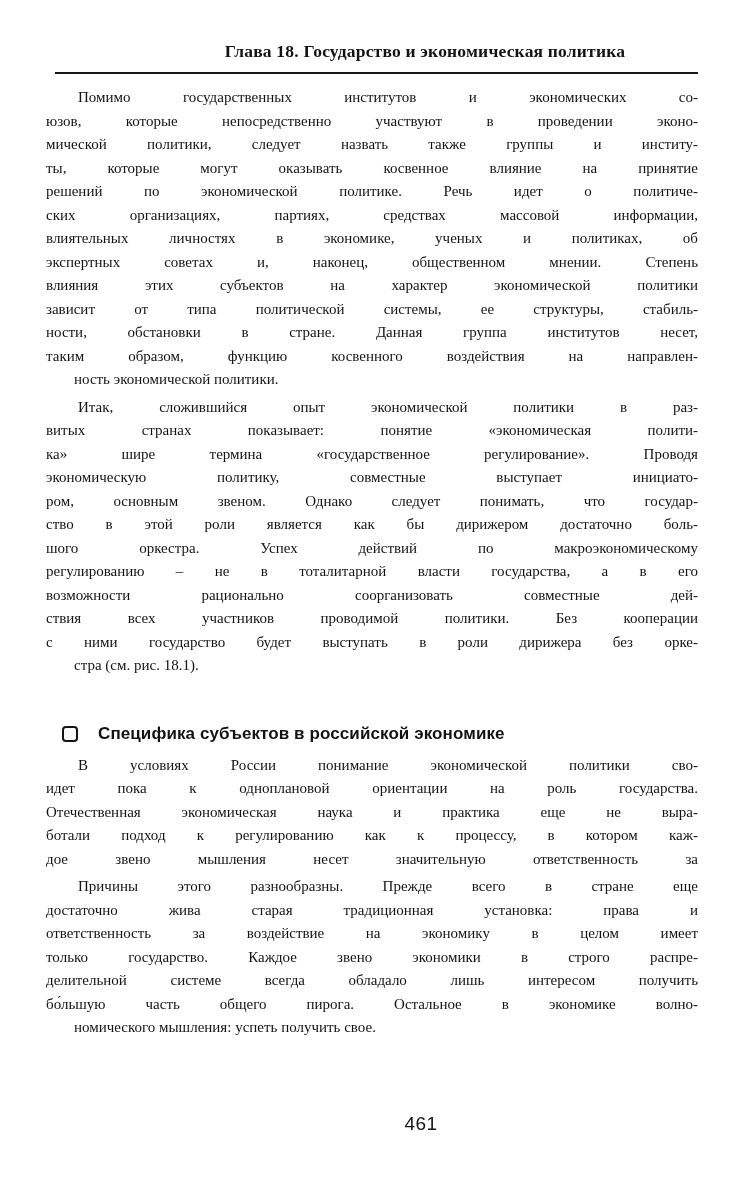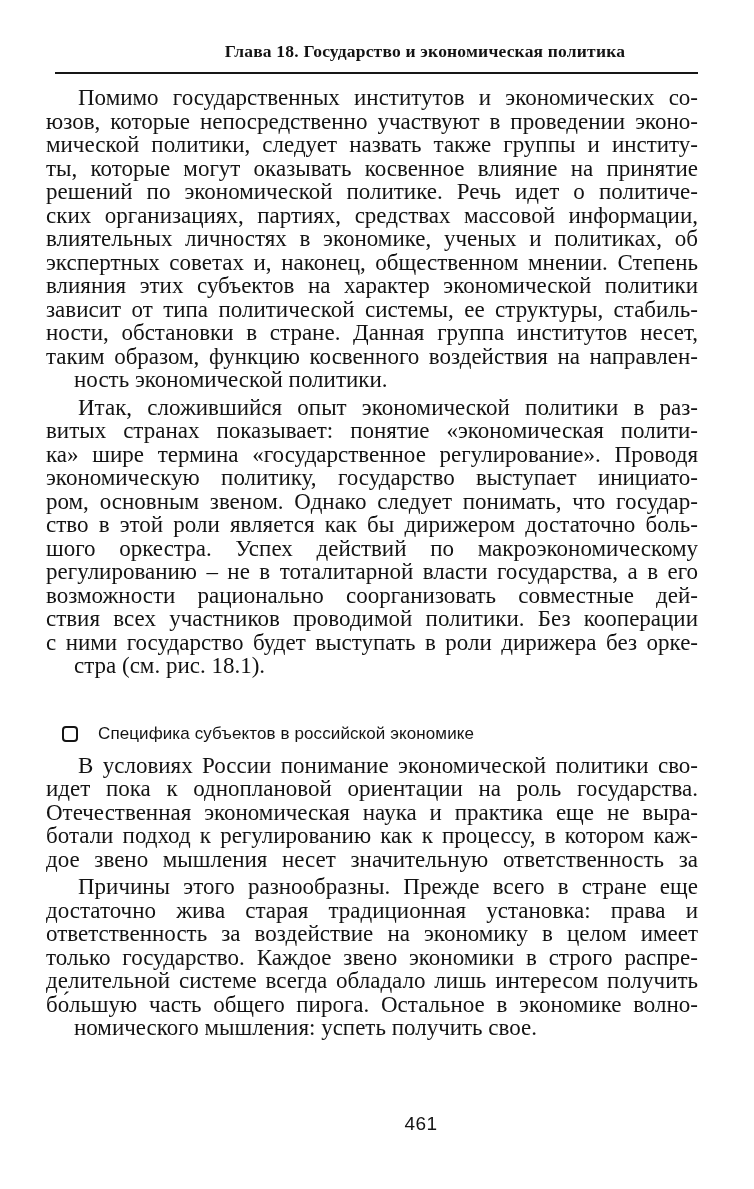--- a/index.html
+++ b/index.html
@@ -38,21 +38,21 @@
     background: #161616;
   }
   .page-body {
     position: absolute;
     top: 86px;
     left: 46px;
     width: 652px;
   }
   .para {
     margin: 0 0 4px 0;
-    font-size: 23px;
+    font-size: 15px;
     line-height: 23.5px;
   }
   .tline {
     text-align: justify;
     text-align-last: justify;
     white-space: normal;
     height: 23.5px;
     overflow: visible;
   }
   .tline.first {
@@ -71,21 +71,21 @@
     display: inline-block;
     width: 12px;
     height: 12px;
     border: 2.5px solid #141414;
     border-radius: 4px;
     margin-left: 16px;
     flex: 0 0 auto;
   }
   .section-heading .heading-text {
     font-family: "Liberation Sans", "DejaVu Sans", sans-serif;
-    font-weight: 400;
+    font-weight: 700;
     font-size: 17px;
     letter-spacing: 0.1px;
     margin-left: 20px;
   }
   .page-number {
     position: absolute;
     top: 1113px;
     left: 0;
     width: 100%;
     text-align: center;
@@ -114,21 +114,21 @@
         <div class="tline">влияния этих субъектов на характер экономической политики</div>
         <div class="tline">зависит от типа политической системы, ее структуры, стабиль-</div>
         <div class="tline">ности, обстановки в стране. Данная группа институтов несет,</div>
         <div class="tline">таким образом, функцию косвенного воздействия на направлен-</div>
         <div class="tline last">ность экономической политики.</div>
       </div>
       <div class="para">
         <div class="tline first">Итак, сложившийся опыт экономической политики в раз-</div>
         <div class="tline">витых странах показывает: понятие «экономическая полити-</div>
         <div class="tline">ка» шире термина «государственное регулирование». Проводя</div>
-        <div class="tline">экономическую политику, государство выступает инициато-</div>
+        <div class="tline">экономическую политику, совместные выступает инициато-</div>
         <div class="tline">ром, основным звеном. Однако следует понимать, что государ-</div>
         <div class="tline">ство в этой роли является как бы дирижером достаточно боль-</div>
         <div class="tline">шого оркестра. Успех действий по макроэкономическому</div>
         <div class="tline">регулированию – не в тоталитарной власти государства, а в его</div>
         <div class="tline">возможности рационально соорганизовать совместные дей-</div>
         <div class="tline">ствия всех участников проводимой политики. Без кооперации</div>
         <div class="tline">с ними государство будет выступать в роли дирижера без орке-</div>
         <div class="tline last">стра (см. рис. 18.1).</div>
       </div>
       <div class="section-heading">

